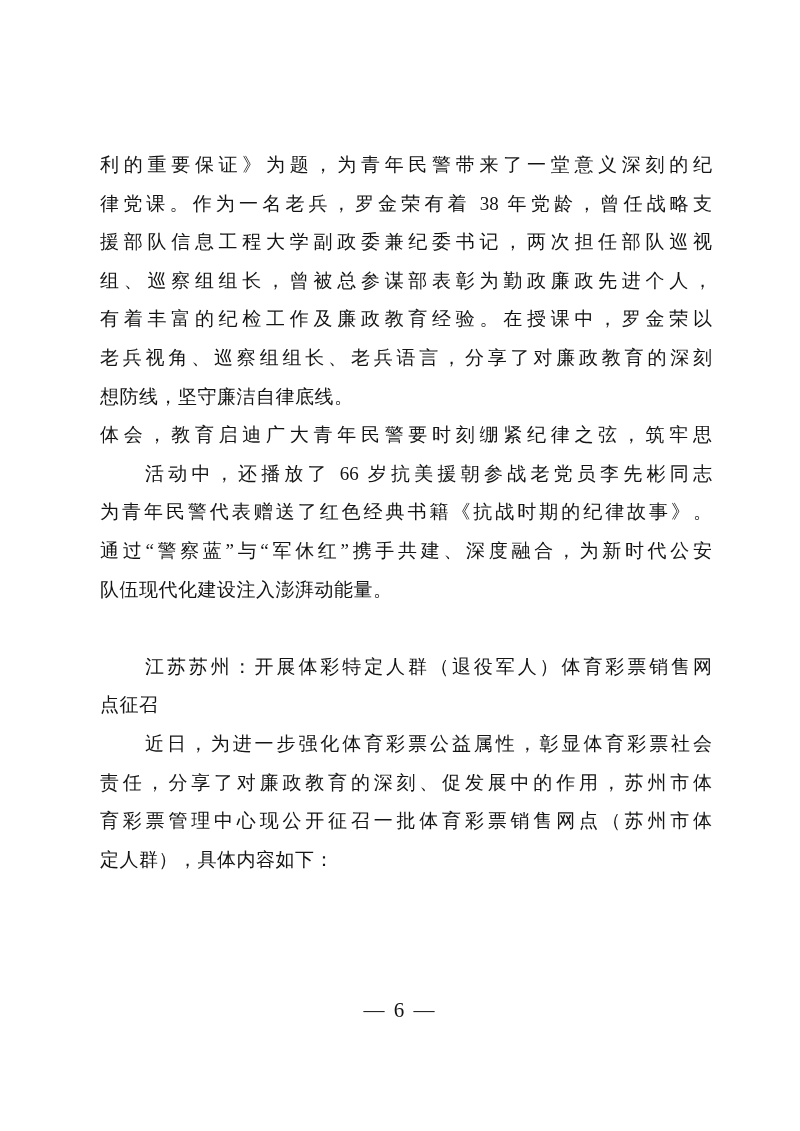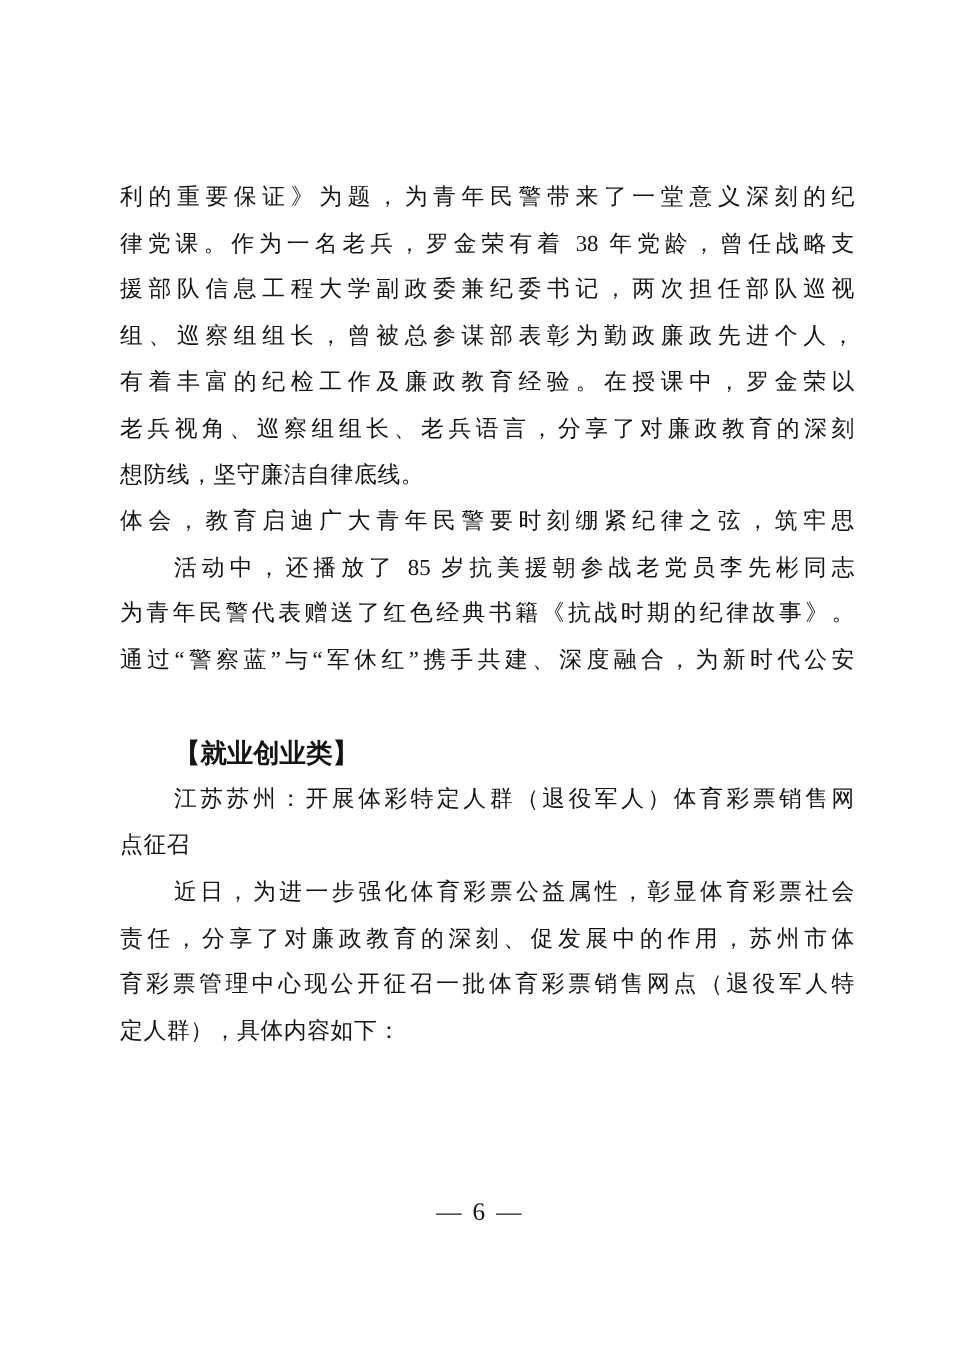--- a/index.html
+++ b/index.html
@@ -70,33 +70,31 @@
         <div class="line fill">利的重要保证》为题，为青年民警带来了一堂意义深刻的纪</div>
         <div class="line fill">律党课。作为一名老兵，罗金荣有着 38 年党龄，曾任战略支</div>
         <div class="line fill">援部队信息工程大学副政委兼纪委书记，两次担任部队巡视</div>
         <div class="line fill">组、巡察组组长，曾被总参谋部表彰为勤政廉政先进个人，</div>
         <div class="line fill">有着丰富的纪检工作及廉政教育经验。在授课中，罗金荣以</div>
         <div class="line fill">老兵视角、巡察组组长、老兵语言，分享了对廉政教育的深刻</div>
         <div class="line">想防线，坚守廉洁自律底线。</div>
         <div class="line fill">体会，教育启迪广大青年民警要时刻绷紧纪律之弦，筑牢思</div>
       </div>
       <div class="para body">
-        <div class="line fill indent">活动中，还播放了 85 岁抗美援朝参战老党员李先彬同志</div>
+        <div class="line fill indent">活动中，还播放了 66 岁抗美援朝参战老党员李先彬同志</div>
         <div class="line fill">为青年民警代表赠送了红色经典书籍《抗战时期的纪律故事》。</div>
         <div class="line fill">通过“警察蓝”与“军休红”携手共建、深度融合，为新时代公安</div>
+        <div class="line">队伍现代化建设注入澎湃动能量。</div>
       </div>
       <div class="para spacer"></div>
-      <div class="para heading">
-        <div class="line indent">【就业创业类】</div>
-      </div>
       <div class="para body">
         <div class="line fill indent">江苏苏州：开展体彩特定人群（退役军人）体育彩票销售网</div>
         <div class="line">点征召</div>
       </div>
       <div class="para body">
         <div class="line fill indent">近日，为进一步强化体育彩票公益属性，彰显体育彩票社会</div>
         <div class="line fill">责任，分享了对廉政教育的深刻、促发展中的作用，苏州市体</div>
-        <div class="line fill">育彩票管理中心现公开征召一批体育彩票销售网点（退役军人特</div>
+        <div class="line fill">育彩票管理中心现公开征召一批体育彩票销售网点（苏州市体</div>
         <div class="line">定人群），具体内容如下：</div>
       </div>
     </div>
   <div class="page-number">— 6 —</div>
 </div>
 
 </body></html>

